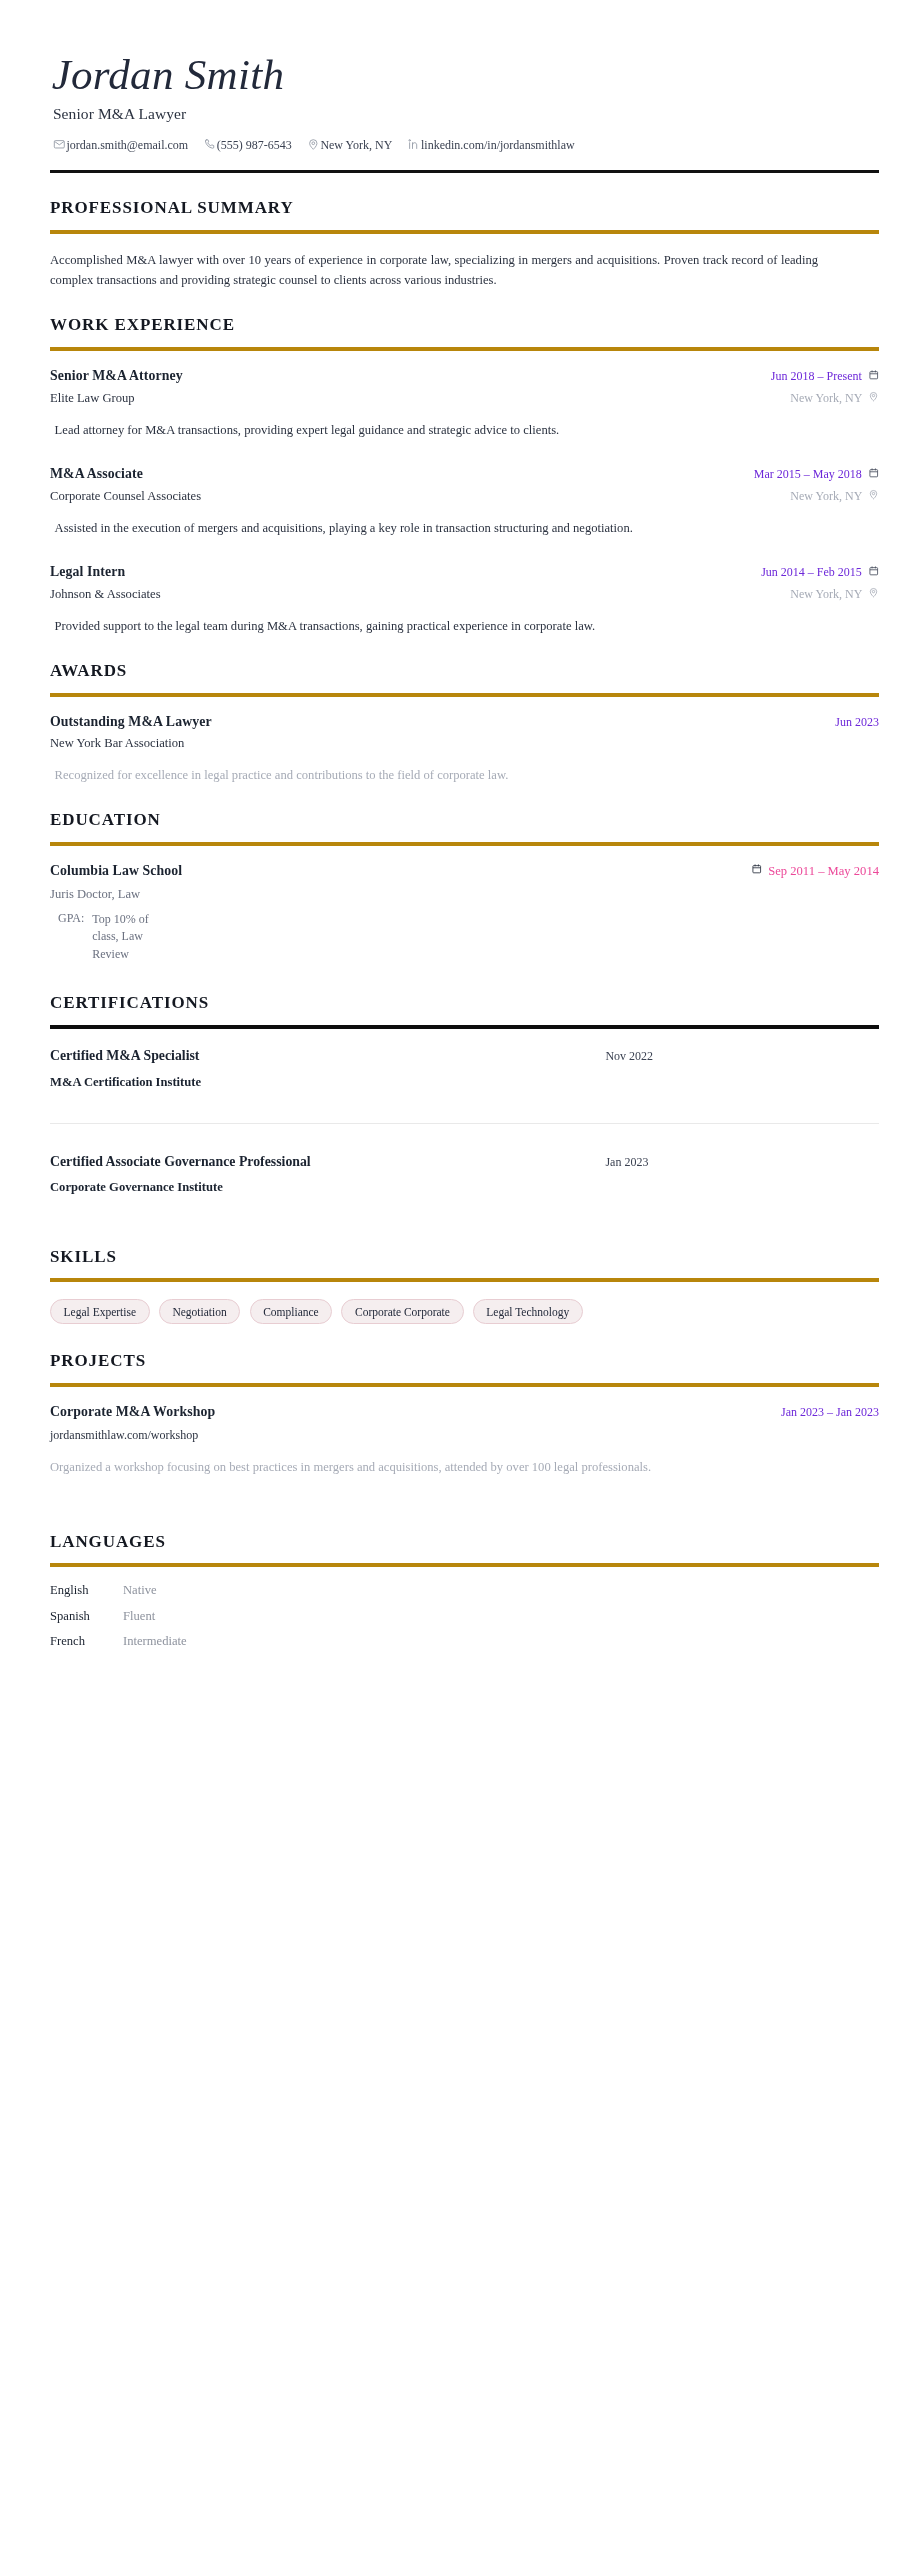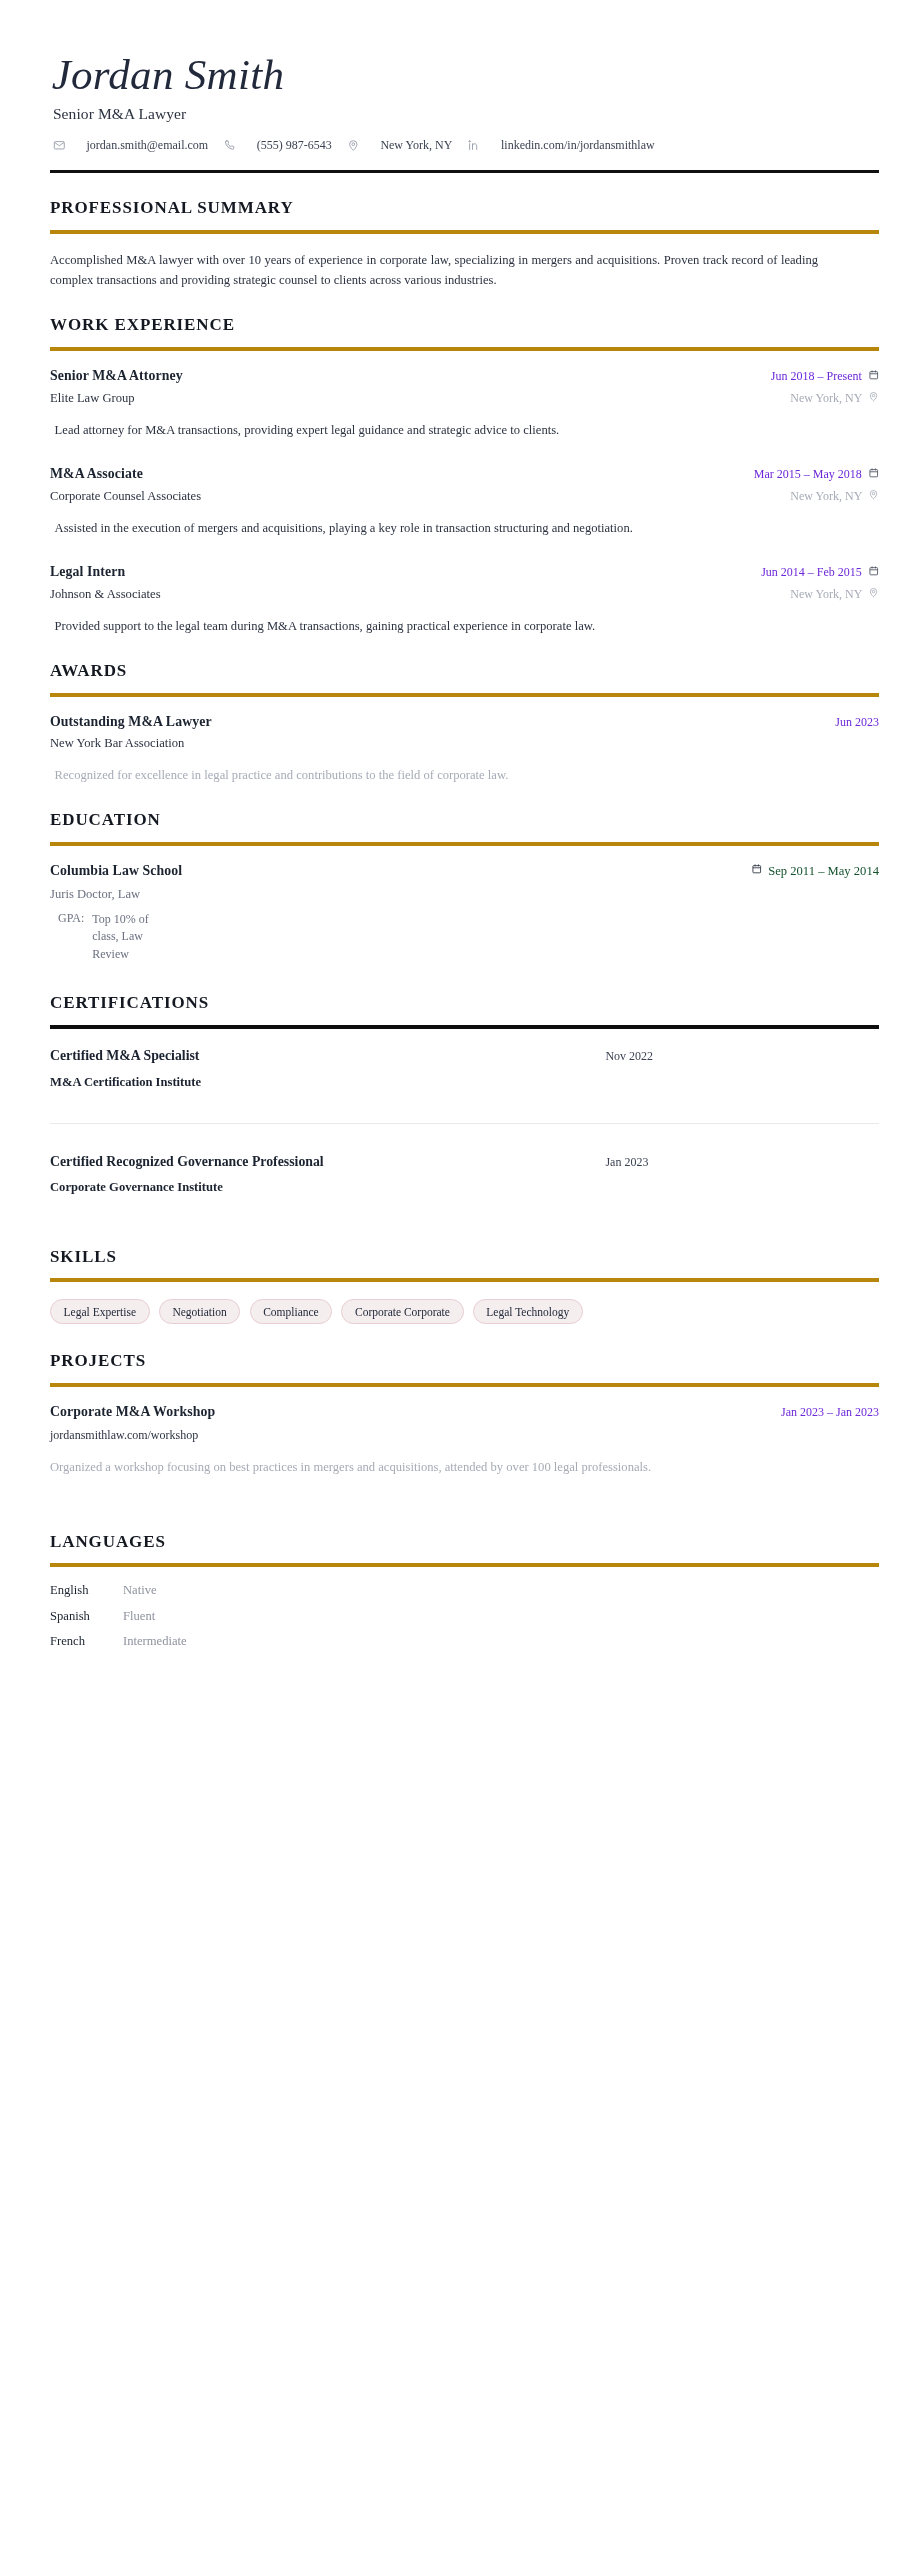--- a/index.html
+++ b/index.html
@@ -48,22 +48,22 @@
     display: flex;
     align-items: center;
     flex-wrap: wrap;
     gap: 0px;
     margin-top: 15px;
     margin-left: 2.9px;
   }
 
   .contact-item {
     display: inline-flex;
-    align-items: center;
-    gap: 21px;
+    align-items: flex-start;
+    gap: 1px;
     font-size: 12px;
     color: #3a4151;
     margin-right: 15px;
     white-space: nowrap;
   }
 
   .contact-item .ic { flex: 0 0 auto; display: inline-flex; }
   .contact-item svg { display: block; }
 
   .header-rule {
@@ -162,21 +162,21 @@
   }
 
   .entry-desc.muted { color: #a6abb6; }
 
   
   .edu-meta {
     display: inline-flex;
     align-items: center;
     gap: 5.7px;
     font-size: 12.6px;
-    color: #14532d;
+    color: #ec4899;
     white-space: nowrap;
   }
 
   .edu-degree {
     margin-top: 8px;
     font-size: 12.6px;
     color: #6b7180;
   }
 
   .edu-detail-row {
@@ -487,21 +487,21 @@
         <span class="cert-name">Certified M&amp;A Specialist</span>
         <span class="cert-date">Nov 2022</span>
       </div>
       <div class="cert-issuer">M&amp;A Certification Institute</div>
     </div>
 
     <div class="cert-divider"></div>
 
     <div class="cert-entry" style="margin-top:30px;">
       <div class="cert-line">
-        <span class="cert-name">Certified Recognized Governance Professional</span>
+        <span class="cert-name">Certified Associate Governance Professional</span>
         <span class="cert-date">Jan 2023</span>
       </div>
       <div class="cert-issuer">Corporate Governance Institute</div>
     </div>
   </div>
 
   <div class="section" style="margin-top:52px;">
     <div class="section-title">SKILLS</div>
     <div class="section-rule"></div>
 

